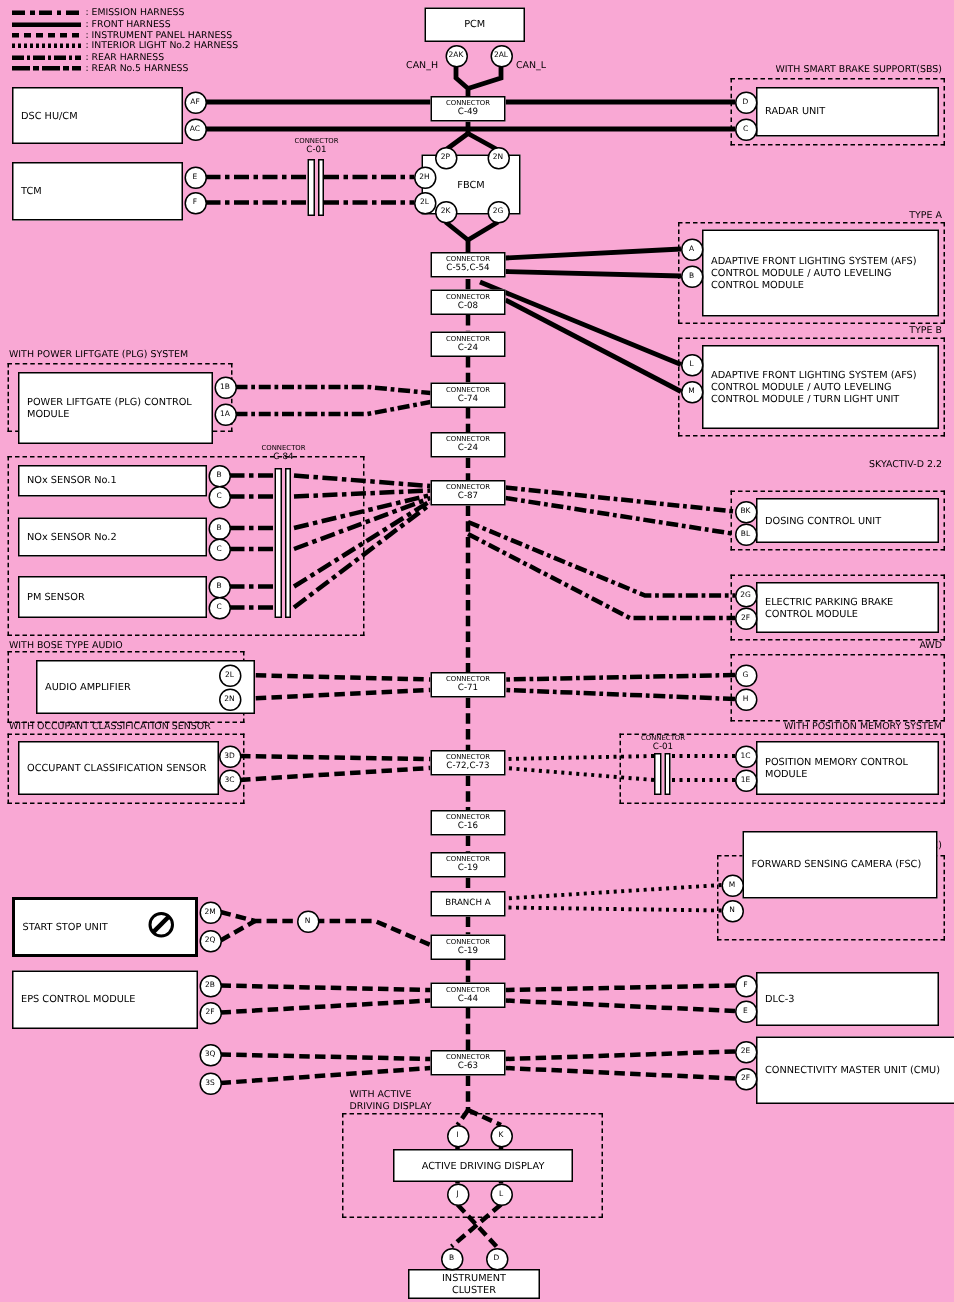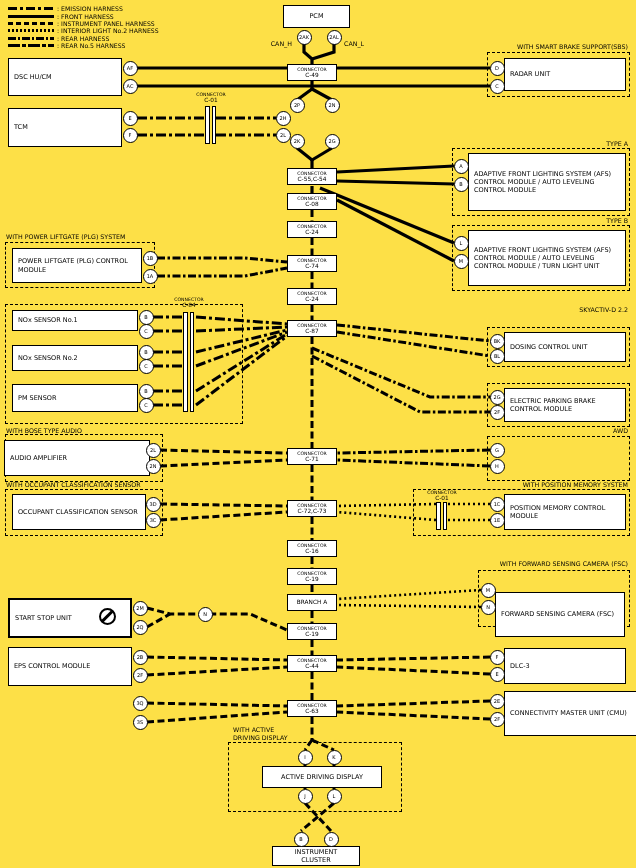--- a/index.html
+++ b/index.html
@@ -1,16 +1,16 @@
 <!DOCTYPE html>
 <html><head>
 <meta charset="utf-8">
 <style>
   html,body{margin:0;padding:0;background:#fff}
-  #wrap{position:relative;width:636px;height:868px;background:#fde047;
+  #wrap{position:relative;width:636px;height:868px;background:#f9a8d4;
         font-family:"DejaVu Sans","Liberation Sans",sans-serif;color:#000;overflow:hidden}
   #wires{position:absolute;left:0;top:0;z-index:0}
   .box{position:absolute;box-sizing:border-box;border:1.7px solid #000;background:#fff;
        font-size:6.5px;line-height:1.25;display:flex;align-items:center;
        padding:2px 3px 2px 5px;z-index:2}
   .box.c{justify-content:center;text-align:center;padding:2px}
   .box.thick{border-width:2.6px}
   .box.pre{white-space:pre-line}
   .conn{position:absolute;box-sizing:border-box;border:1.3px solid #000;background:#fff;
         width:50px;text-align:center;z-index:3;padding:1.5px 0}
@@ -197,32 +197,33 @@
   <div class="cap r" style="left:470px;top:560px;width:158px">WITH FORWARD SENSING CAMERA (FSC)</div>
   <div class="cap pre" style="left:233px;top:726px;width:90px">WITH ACTIVE
 DRIVING DISPLAY</div>
   <div class="cap r" style="left:252px;top:40px;width:40px">CAN_H</div>
   <div class="cap" style="left:344px;top:40px;width:40px">CAN_L</div>
 
   <div class="box c" style="left:283px;top:5px;width:67px;height:23px">PCM</div>
   <div class="box" style="left:8px;top:58px;width:114px;height:38px">DSC HU/CM</div>
   <div class="box" style="left:504px;top:58px;width:122px;height:33px">RADAR UNIT</div>
   <div class="box" style="left:8px;top:108px;width:114px;height:39px">TCM</div>
+  <div class="box c" style="left:281px;top:103px;width:66px;height:40px">FBCM</div>
   <div class="box" style="left:468px;top:153px;width:158px;height:58px">ADAPTIVE FRONT LIGHTING SYSTEM (AFS) CONTROL MODULE / AUTO LEVELING CONTROL MODULE</div>
   <div class="box" style="left:468px;top:230px;width:158px;height:56px">ADAPTIVE FRONT LIGHTING SYSTEM (AFS) CONTROL MODULE / AUTO LEVELING CONTROL MODULE / TURN LIGHT UNIT</div>
-  <div class="box" style="left:12px;top:248px;width:130px;height:35px">POWER LIFTGATE (PLG) CONTROL MODULE</div>
+  <div class="box" style="left:12px;top:248px;width:130px;height:48px">POWER LIFTGATE (PLG) CONTROL MODULE</div>
   <div class="box" style="left:12px;top:310px;width:126px;height:21px">NOx SENSOR No.1</div>
   <div class="box" style="left:12px;top:345px;width:126px;height:26px">NOx SENSOR No.2</div>
   <div class="box" style="left:504px;top:332px;width:122px;height:30px">DOSING CONTROL UNIT</div>
   <div class="box" style="left:12px;top:384px;width:126px;height:28px">PM SENSOR</div>
   <div class="box" style="left:504px;top:388px;width:122px;height:34px">ELECTRIC PARKING BRAKE CONTROL MODULE</div>
-  <div class="box" style="left:4px;top:440px;width:146px;height:36px">AUDIO AMPLIFIER</div>
+  <div class="box" style="left:24px;top:440px;width:146px;height:36px">AUDIO AMPLIFIER</div>
   <div class="box" style="left:504px;top:494px;width:122px;height:36px">POSITION MEMORY CONTROL MODULE</div>
   <div class="box" style="left:12px;top:494px;width:134px;height:36px">OCCUPANT CLASSIFICATION SENSOR</div>
-  <div class="box" style="left:495px;top:592px;width:130px;height:45px">FORWARD SENSING CAMERA (FSC)</div>
+  <div class="box" style="left:495px;top:554px;width:130px;height:45px">FORWARD SENSING CAMERA (FSC)</div>
   <div class="box thick" style="left:8px;top:598px;width:124px;height:40px;padding-right:24px">START STOP UNIT</div>
   <div class="box" style="left:8px;top:647px;width:124px;height:39px">EPS CONTROL MODULE</div>
   <div class="box" style="left:504px;top:648px;width:122px;height:36px">DLC-3</div>
   <div class="box" style="left:504px;top:691px;width:144px;height:45px">CONNECTIVITY MASTER UNIT (CMU)</div>
   <div class="box c" style="left:262px;top:766px;width:120px;height:22px">ACTIVE DRIVING DISPLAY</div>
   <div class="box c pre" style="left:272px;top:846px;width:88px;height:20px">INSTRUMENT
 CLUSTER</div>
 
   <div class="noicon" style="left:99px;top:608px"></div>
 

